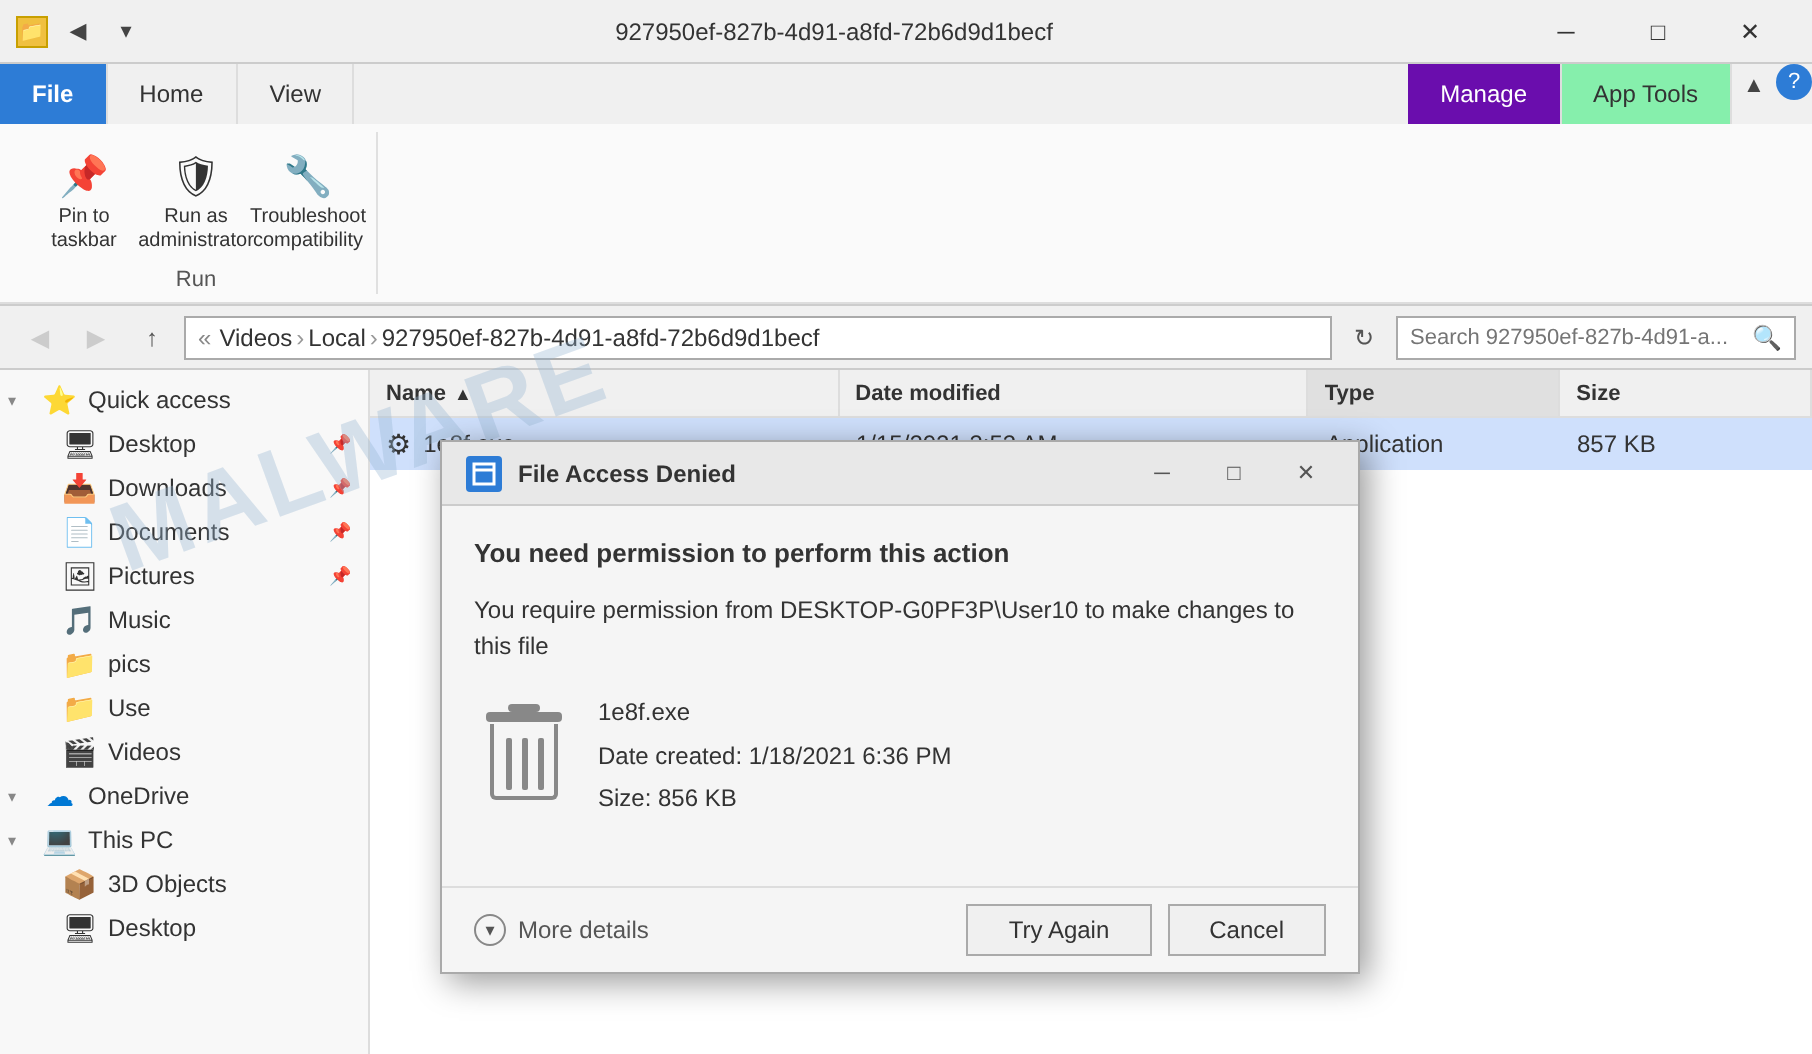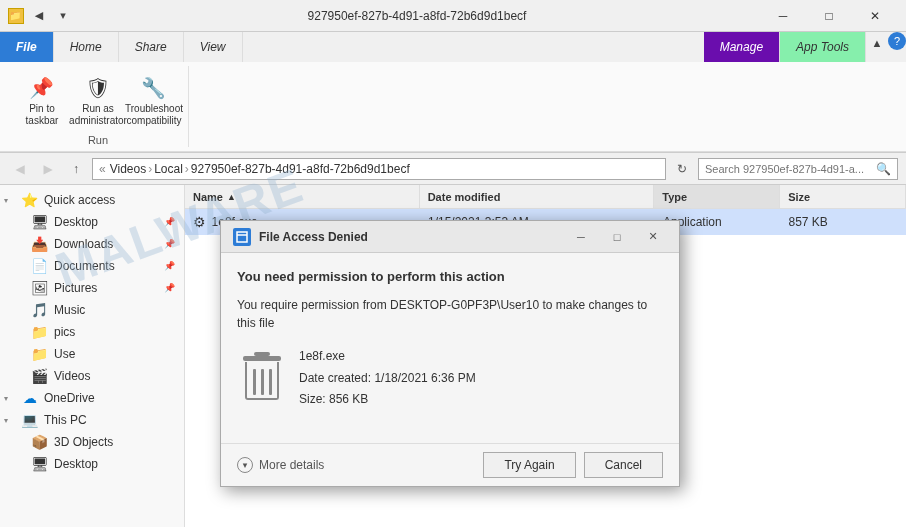--- a/index.html
+++ b/index.html
@@ -90,21 +90,20 @@
       background: #f0f0f0;
     }
     .ribbon-tab {
       padding: 0 16px;
       display: flex;
       align-items: center;
       font-size: 12px;
       color: #333;
       cursor: pointer;
       border-right: 1px solid #ddd;
-      font-style: italic;
     }
     .ribbon-tab.file {
       background: #2d7cd6;
       color: white;
       font-weight: bold;
     }
     .ribbon-tab.manage {
       background: #6a0dad;
       color: white;
     }
@@ -472,23 +471,20 @@
   </div>
 </div>
 
 <div class="ribbon">
   <div class="ribbon-tabs">
     <div class="ribbon-tab file">
       <span>File</span>
     </div>
     <div class="ribbon-tab">
       <span>Home</span>
-    </div>
-    <div class="ribbon-tab">
-      <span>Share</span>
     </div>
     <div class="ribbon-tab">
       <span>View</span>
     </div>
     <div style="flex:1"></div>
     <div class="ribbon-tab manage">
       <span>Manage</span>
     </div>
     <div class="ribbon-tab" style="background:#86efac; color:#333;">
       <span>App Tools</span>

